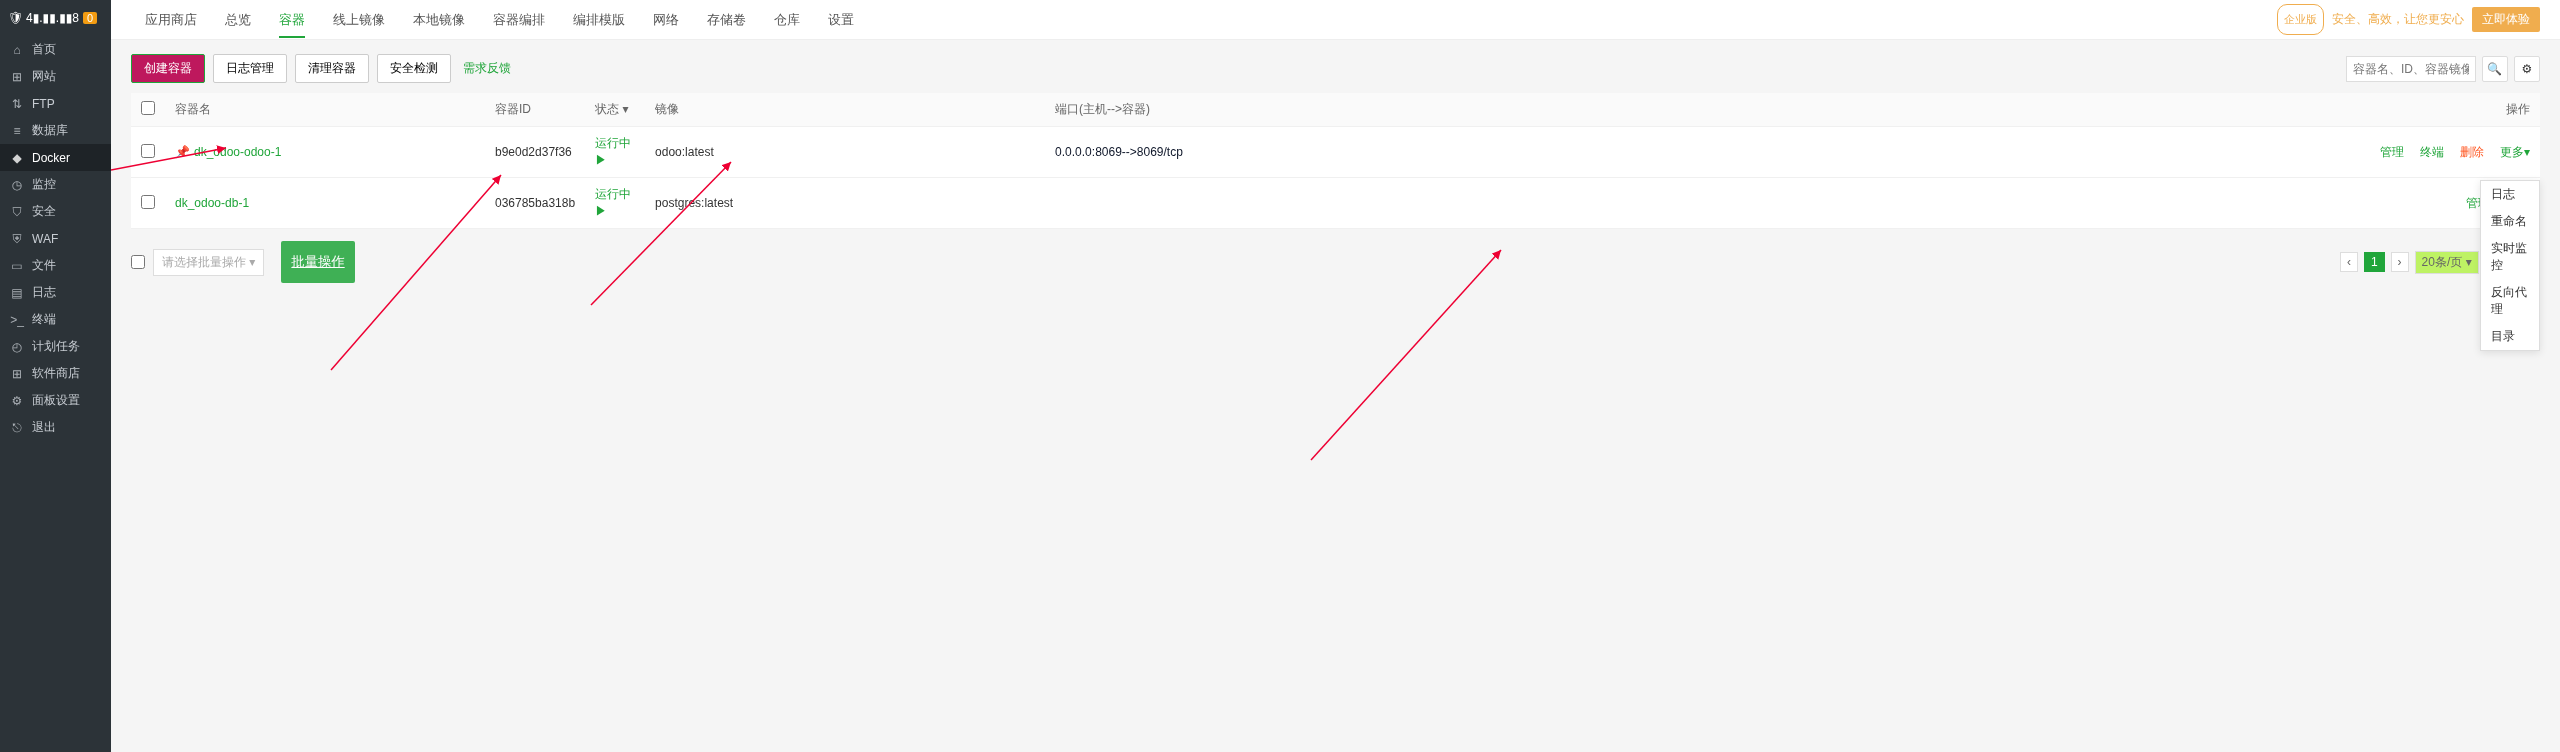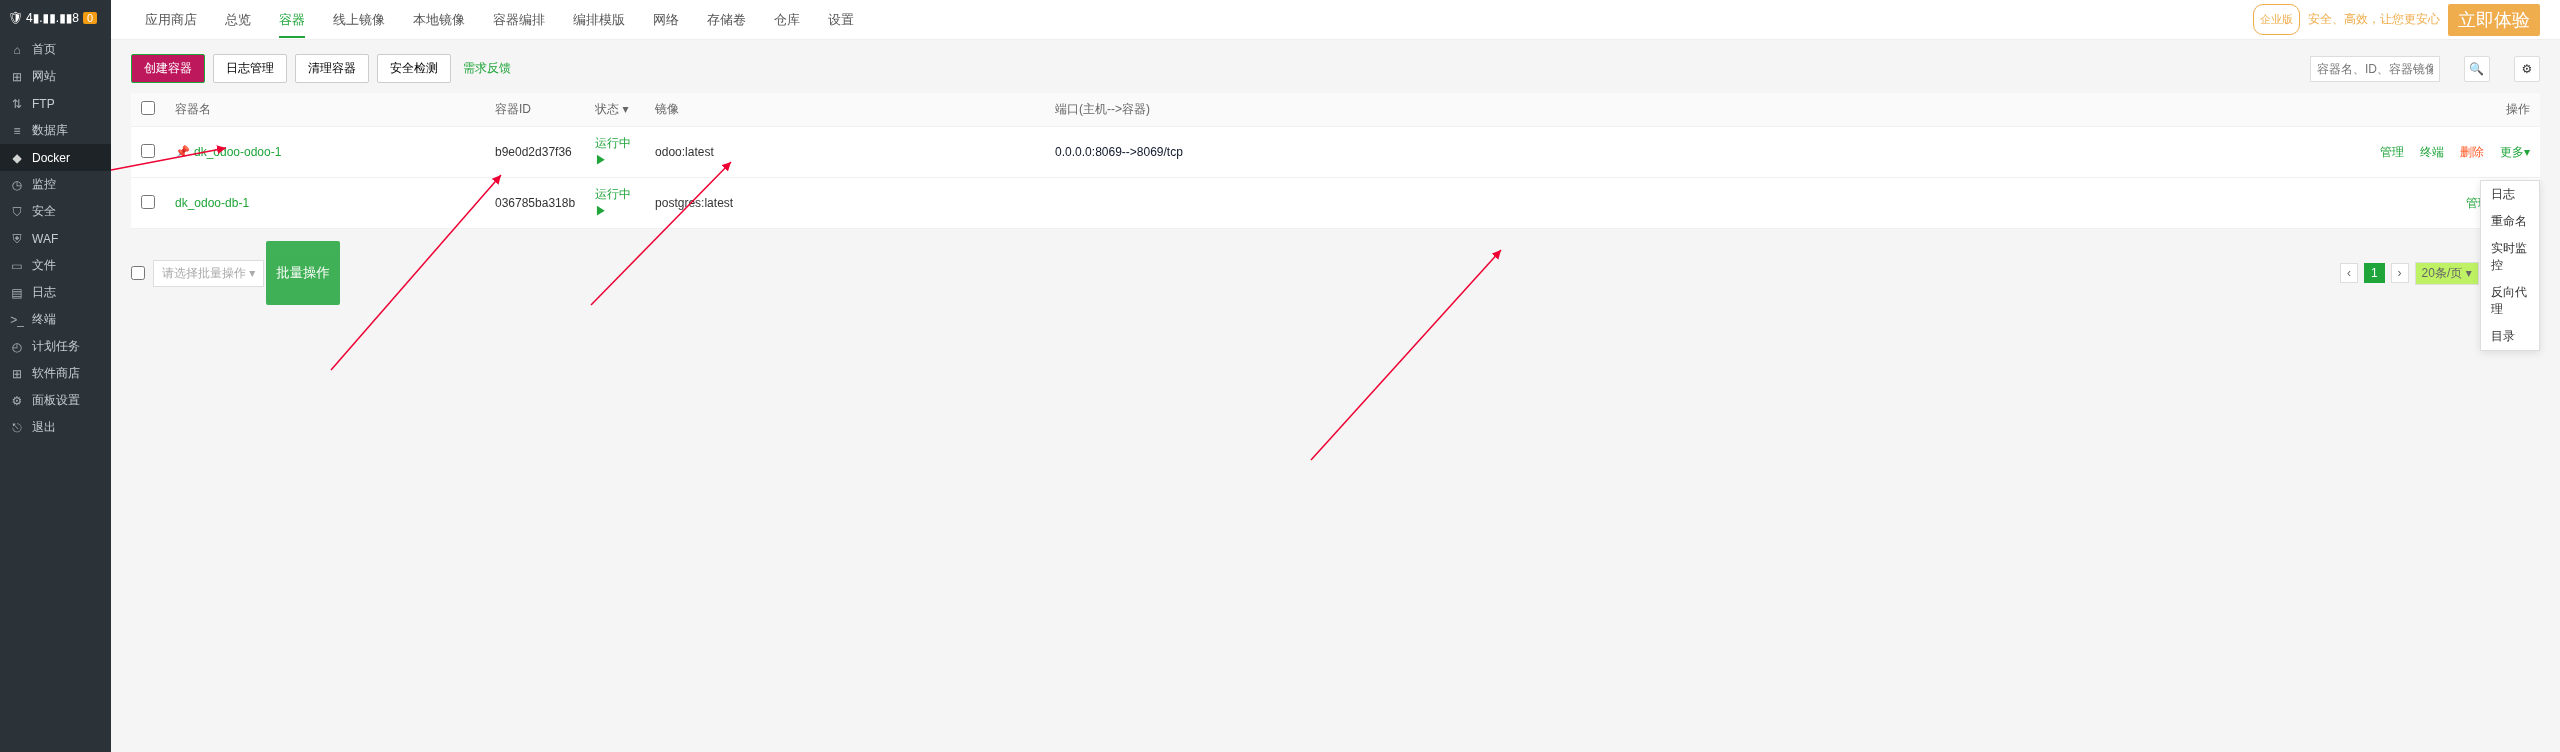--- a/index.html
+++ b/index.html
@@ -17,48 +17,48 @@
 
     
     .main { flex:1; display:flex; flex-direction:column; }
     .topbar { height:40px; background:#fff; display:flex; align-items:center; padding:0 20px; border-bottom:1px solid #eee; }
     .top-tab { height:40px; line-height:40px; padding:0 14px; font-size:13px; color:#555; cursor:pointer; position:relative; }
     .top-tab.active { color:#20a53a; }
     .top-tab.active::after { content:""; position:absolute; left:14px; right:14px; bottom:2px; height:2px; background:#20a53a; }
     .top-right { margin-left:auto; display:flex; align-items:center; gap:8px; }
     .pro-badge { border:1px solid #f0ad4e; color:#f0ad4e; font-size:11px; padding:7px 6px; border-radius:10px; }
     .slogan { color:#f0ad4e; font-size:12px; }
-    .orange-btn { background:#f0ad4e; color:#fff; padding:4px 10px; border-radius:2px; font-size:18px; cursor:pointer; }
+    .orange-btn { background:#f0ad4e; color:#fff; padding:4px 10px; border-radius:2px; font-size:12px; cursor:pointer; }
 
     .content { padding:14px 20px; flex:1; position:relative; }
     .toolbar { display:flex; align-items:center; gap:8px; margin-bottom:10px; }
     .btn { padding:5px 12px; font-size:12px; border:1px solid #ccc; background:#fff; cursor:pointer; border-radius:2px; }
     .btn.green { background:#be185d; color:#fff; border-color:#20a53a; }
     .link-green { color:#20a53a; margin-left:4px; cursor:pointer; }
-    .tool-right { margin-left:auto; display:flex; align-items:center; gap:24px;justify-content:flex-end; }
+    .tool-right { margin-left:auto; display:flex; align-items:center; gap:6px;justify-content:flex-end; }
     .search { width:130px; height:26px; border:1px solid #ddd; padding:0 6px; font-size:12px; }
     .iconbtn { width:26px; height:26px; border:1px solid #ddd; background:#fff; display:flex; align-items:center; justify-content:center; cursor:pointer; border-radius:2px; }
 
     
     table { width:100%; border-collapse:collapse; background:#fff; }
     th, td { text-align:left; padding:8px 10px; font-size:12px; border-bottom:1px solid #f0f0f0; }
     th { color:#666; font-weight:normal; background:#fafafa; }
     td.name { color:#20a53a; cursor:pointer; }
     td.status { color:#20a53a; }
     td.port { color:#0f172a; }
     .chk { width:14px; height:14px; }
     .ops { text-align:right; white-space:nowrap; }
     .ops span { color:#20a53a; margin-left:16px; cursor:pointer; }
     .ops span.del { color:#ff5722; }
     .pin { color:#bbb; margin-right:4px; }
 
     
     .below { display:flex; align-items:center; margin-top:12px;justify-content:center; }
     .batch-select { border:1px solid #ddd; padding:4px 8px; color:#aaa; background:#fff; }
-    .batch-btn { background:#20a53a; color:#fff; border:none; padding:23px 10px; margin-left:2px; border-radius:2px; opacity:.85; }
+    .batch-btn { background:#20a53a; color:#fff; border:none; padding:12px 10px; margin-left:17px; border-radius:2px; opacity:.85;text-decoration:underline; }
     .pager { margin-left:auto; display:flex; align-items:center; gap:6px; font-size:12px; color:#666; }
     .page-btn { border:1px solid #ddd; padding:2px 6px; cursor:pointer; background:#fff; }
     .page-btn.active { background:#20a53a; color:#fff; border-color:#20a53a; }
     .page-size { border:1px solid #ddd; padding:2px 6px; background:#bef264; }
 
     
     .dropdown { position:absolute; top:140px; right:20px; background:#fff; border:1px solid #ddd; box-shadow:0 2px 8px rgba(0,0,0,.1); width:60px; z-index:10; }
     .dropdown div { padding:5px 10px; font-size:12px; cursor:pointer; }
 
     

